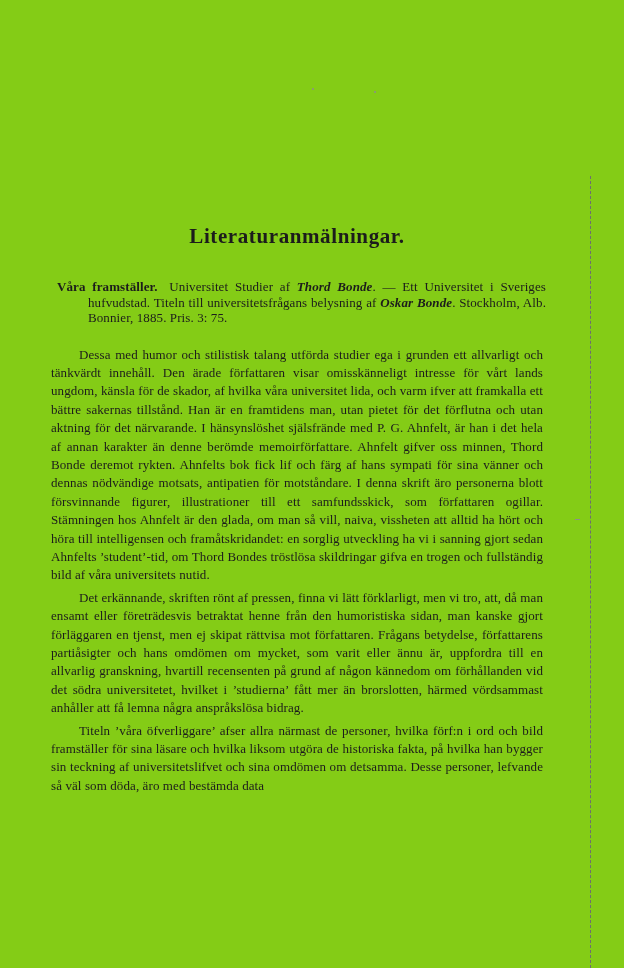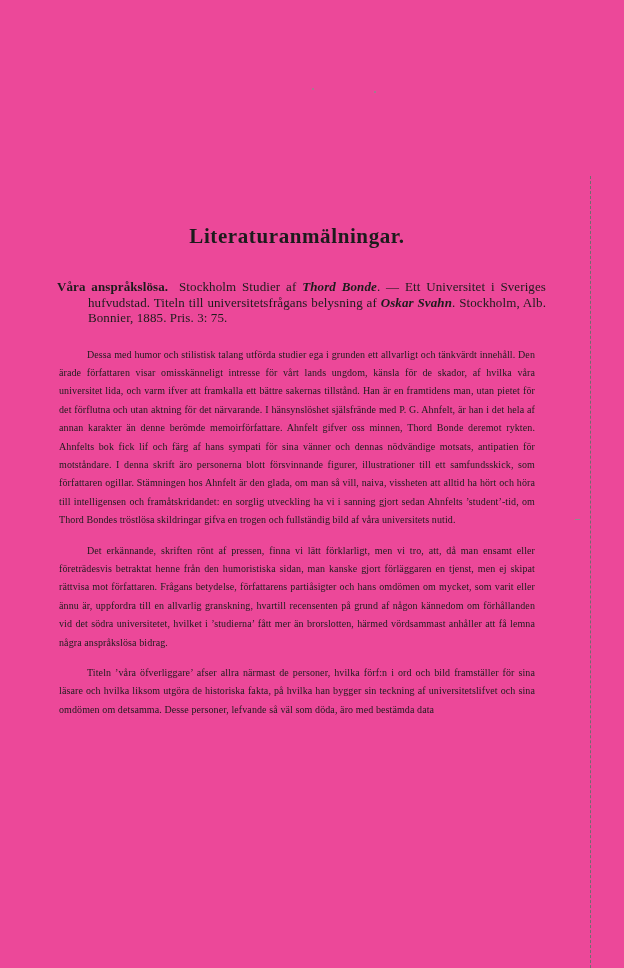--- a/index.html
+++ b/index.html
@@ -1,21 +1,21 @@
 <!DOCTYPE html>
 <html><head>
 <meta charset="utf-8">
 <style>
   html, body { margin: 0; padding: 0; background: #e9e9e9; }
   .scan {
     position: relative;
     width: 624px;
     height: 968px;
     margin: 0 auto;
-    background: #ec4899;
+    background: #84cc16;
     color: #1c1c1c;
     font-family: "Liberation Serif", "DejaVu Serif", serif;
     overflow: hidden;
   }
   .column {
     position: absolute;
     left: 47px;
     top: 224px;
     width: 500px;
   }
@@ -33,22 +33,22 @@
     line-height: 15.5px;
     letter-spacing: 0.1px;
     padding-left: 31px;
     text-indent: -31px;
     text-align: justify;
     box-sizing: border-box;
   }
   .bib .bold { font-weight: 700; margin-right: 5px; }
   .bib .italic { font-style: italic; font-weight: bold; }
   .para {
-    margin: 12px;
-    font-size: 10px;
+    margin: 4px;
+    font-size: 13px;
     line-height: 18.4px;
     letter-spacing: 0.1px;
     text-align: justify;
     text-indent: 28px;
   }
   .fold-line {
     position: absolute;
     left: 590px;
     top: 176px;
     bottom: 0;
@@ -66,21 +66,21 @@
 </style>
 </head>
 <body>
 
 <div class="scan">
 
   <div class="column">
 
     <h1 class="title">Literaturanmälningar.</h1>
 
-    <p class="bib"><span class="bold">Våra anspråkslösa.</span> <span>Stockholm Studier af </span><span class="italic">Thord Bonde</span><span>. — Ett Universitet i Sveriges hufvudstad. Titeln till universitetsfrågans belysning af </span><span class="italic">Oskar Svahn</span><span>. Stockholm, Alb. Bonnier, 1885. Pris. 3: 75.</span></p>
+    <p class="bib"><span class="bold">Våra framställer.</span> <span>Universitet Studier af </span><span class="italic">Thord Bonde</span><span>. — Ett Universitet i Sveriges hufvudstad. Titeln till universitetsfrågans belysning af </span><span class="italic">Oskar Bonde</span><span>. Stockholm, Alb. Bonnier, 1885. Pris. 3: 75.</span></p>
 
     <div>
       <p class="para">Dessa med humor och stilistisk talang utförda studier ega i grunden ett allvarligt och tänkvärdt innehåll. Den ärade författaren visar omisskänneligt intresse för vårt lands ungdom, känsla för de skador, af hvilka våra universitet lida, och varm ifver att framkalla ett bättre sakernas tillstånd. Han är en framtidens man, utan pietet för det förflutna och utan aktning för det närvarande. I hänsynslöshet själsfrände med P. G. Ahnfelt, är han i det hela af annan karakter än denne berömde memoirförfattare. Ahnfelt gifver oss minnen, Thord Bonde deremot rykten. Ahnfelts bok fick lif och färg af hans sympati för sina vänner och dennas nödvändige motsats, antipatien för motståndare. I denna skrift äro personerna blott försvinnande figurer, illustrationer till ett samfundsskick, som författaren ogillar. Stämningen hos Ahnfelt är den glada, om man så vill, naiva, vissheten att alltid ha hört och höra till intelligensen och framåtskridandet: en sorglig utveckling ha vi i sanning gjort sedan Ahnfelts ’student’-tid, om Thord Bondes tröstlösa skildringar gifva en trogen och fullständig bild af våra universitets nutid.</p>
       <p class="para">Det erkännande, skriften rönt af pressen, finna vi lätt förklarligt, men vi tro, att, då man ensamt eller företrädesvis betraktat henne från den humoristiska sidan, man kanske gjort förläggaren en tjenst, men ej skipat rättvisa mot författaren. Frågans betydelse, författarens partiåsigter och hans omdömen om mycket, som varit eller ännu är, uppfordra till en allvarlig granskning, hvartill recensenten på grund af någon kännedom om förhållanden vid det södra universitetet, hvilket i ’studierna’ fått mer än brorslotten, härmed vördsammast anhåller att få lemna några anspråkslösa bidrag.</p>
       <p class="para">Titeln ’våra öfverliggare’ afser allra närmast de personer, hvilka förf:n i ord och bild framställer för sina läsare och hvilka liksom utgöra de historiska fakta, på hvilka han bygger sin teckning af universitetslifvet och sina omdömen om detsamma. Desse personer, lefvande så väl som döda, äro med bestämda data</p>
     </div>
 
   </div>
 
   <div class="fold-line"></div>

